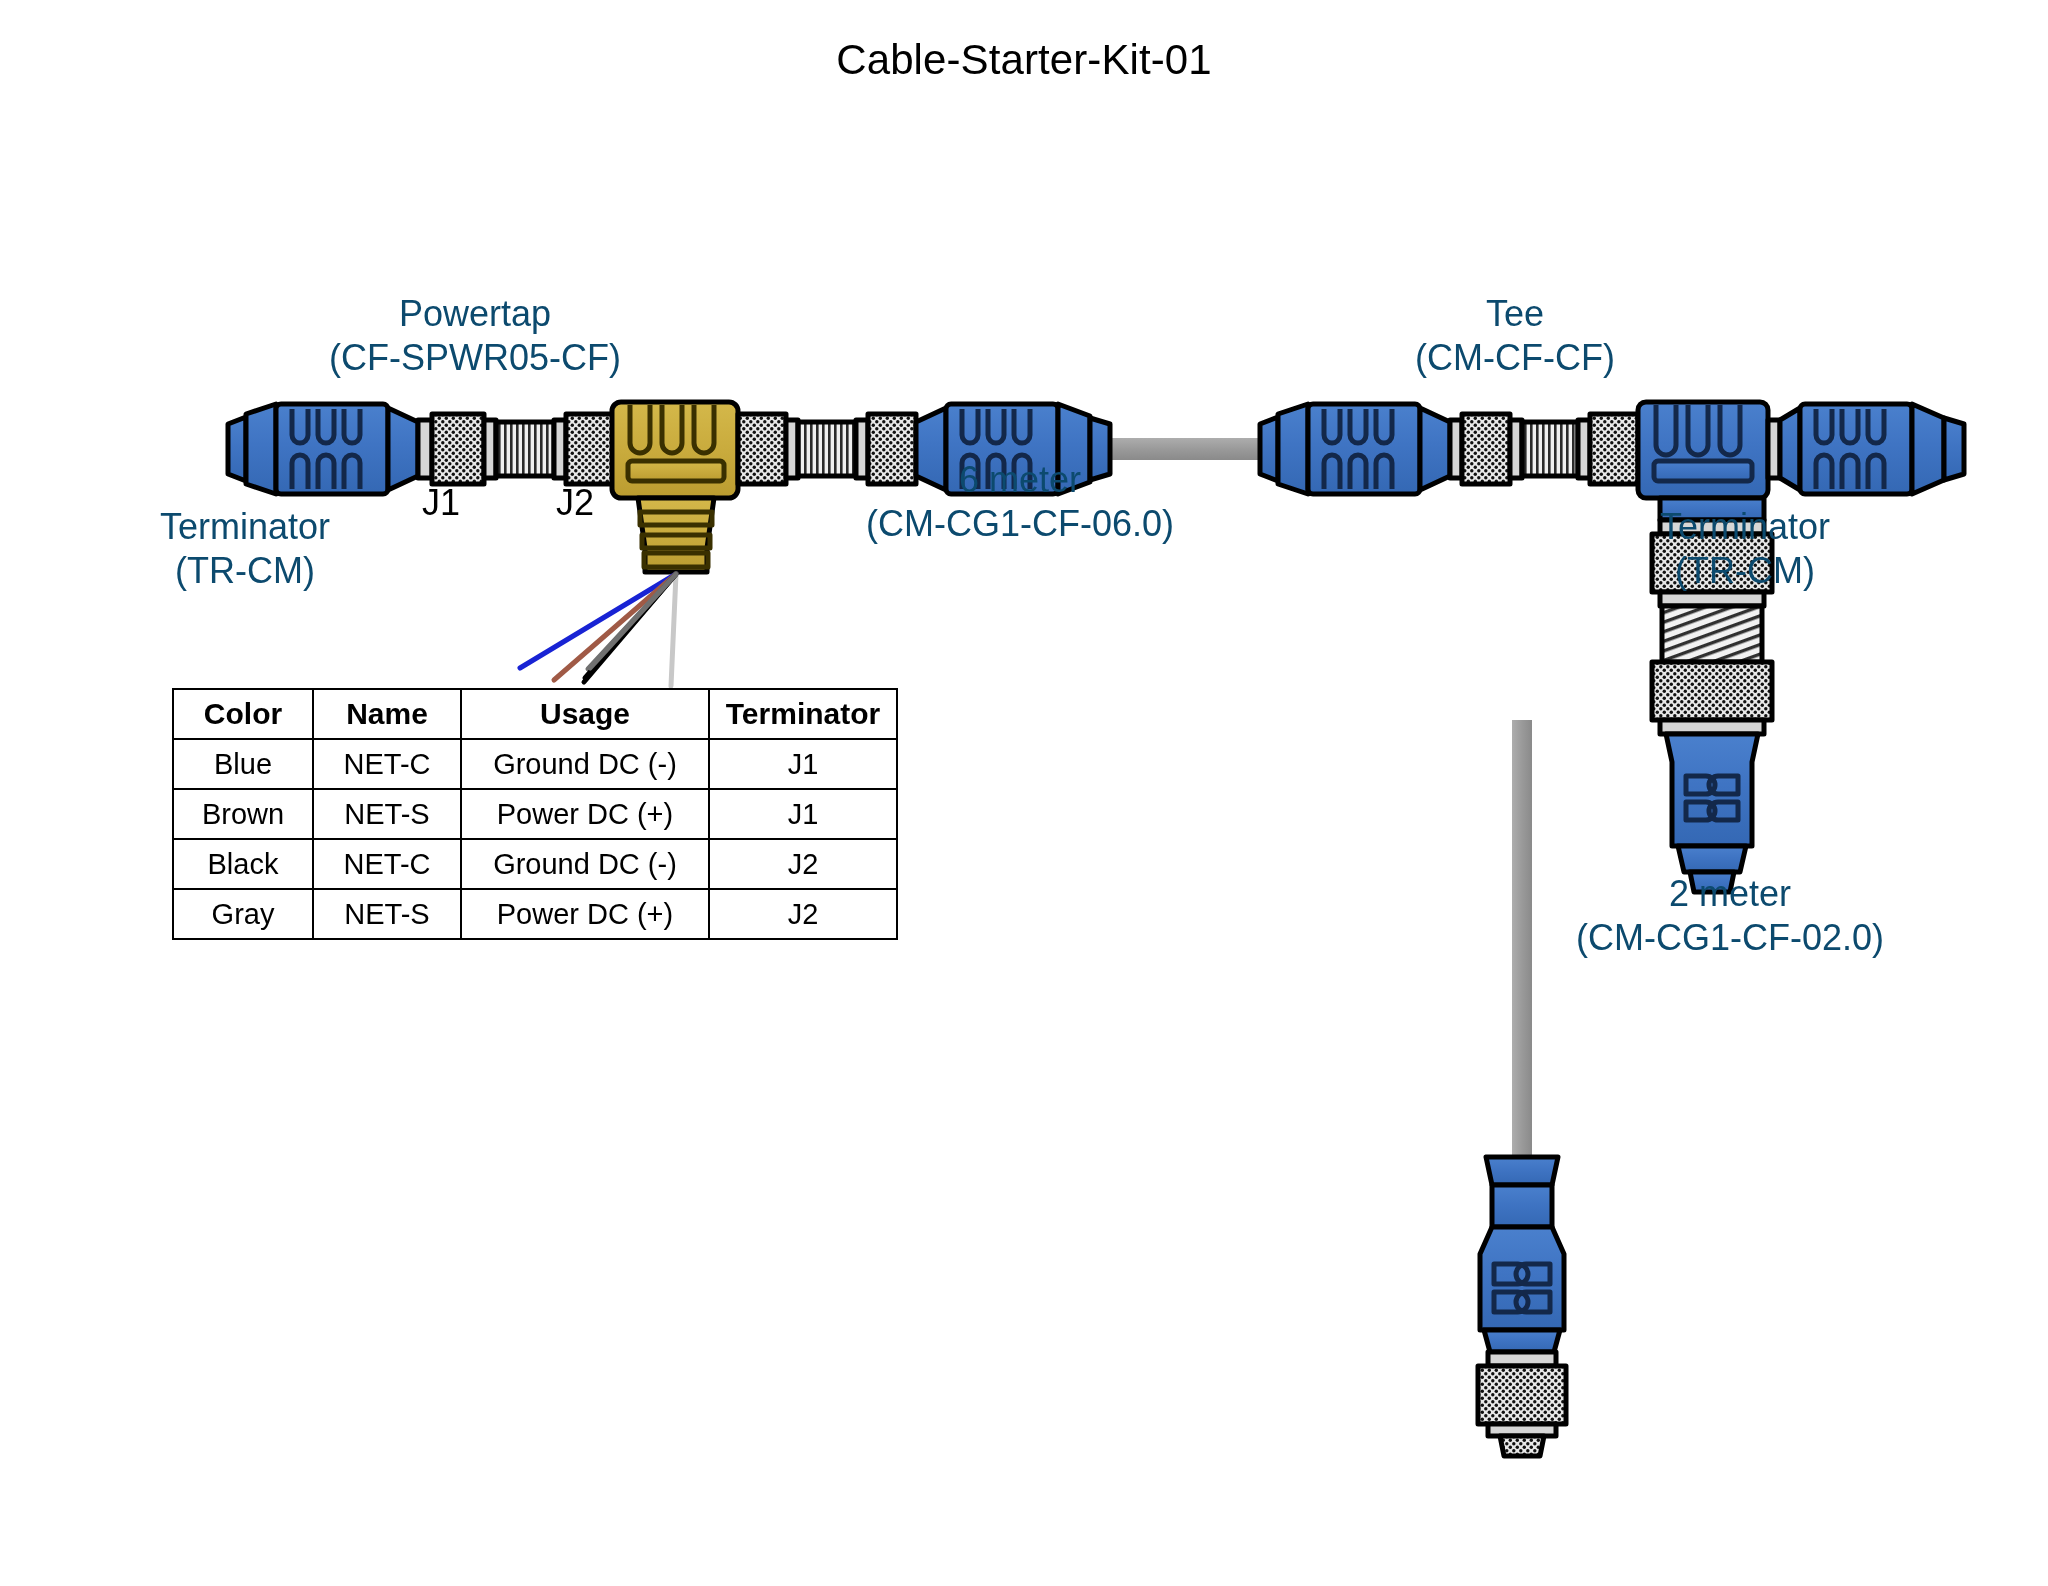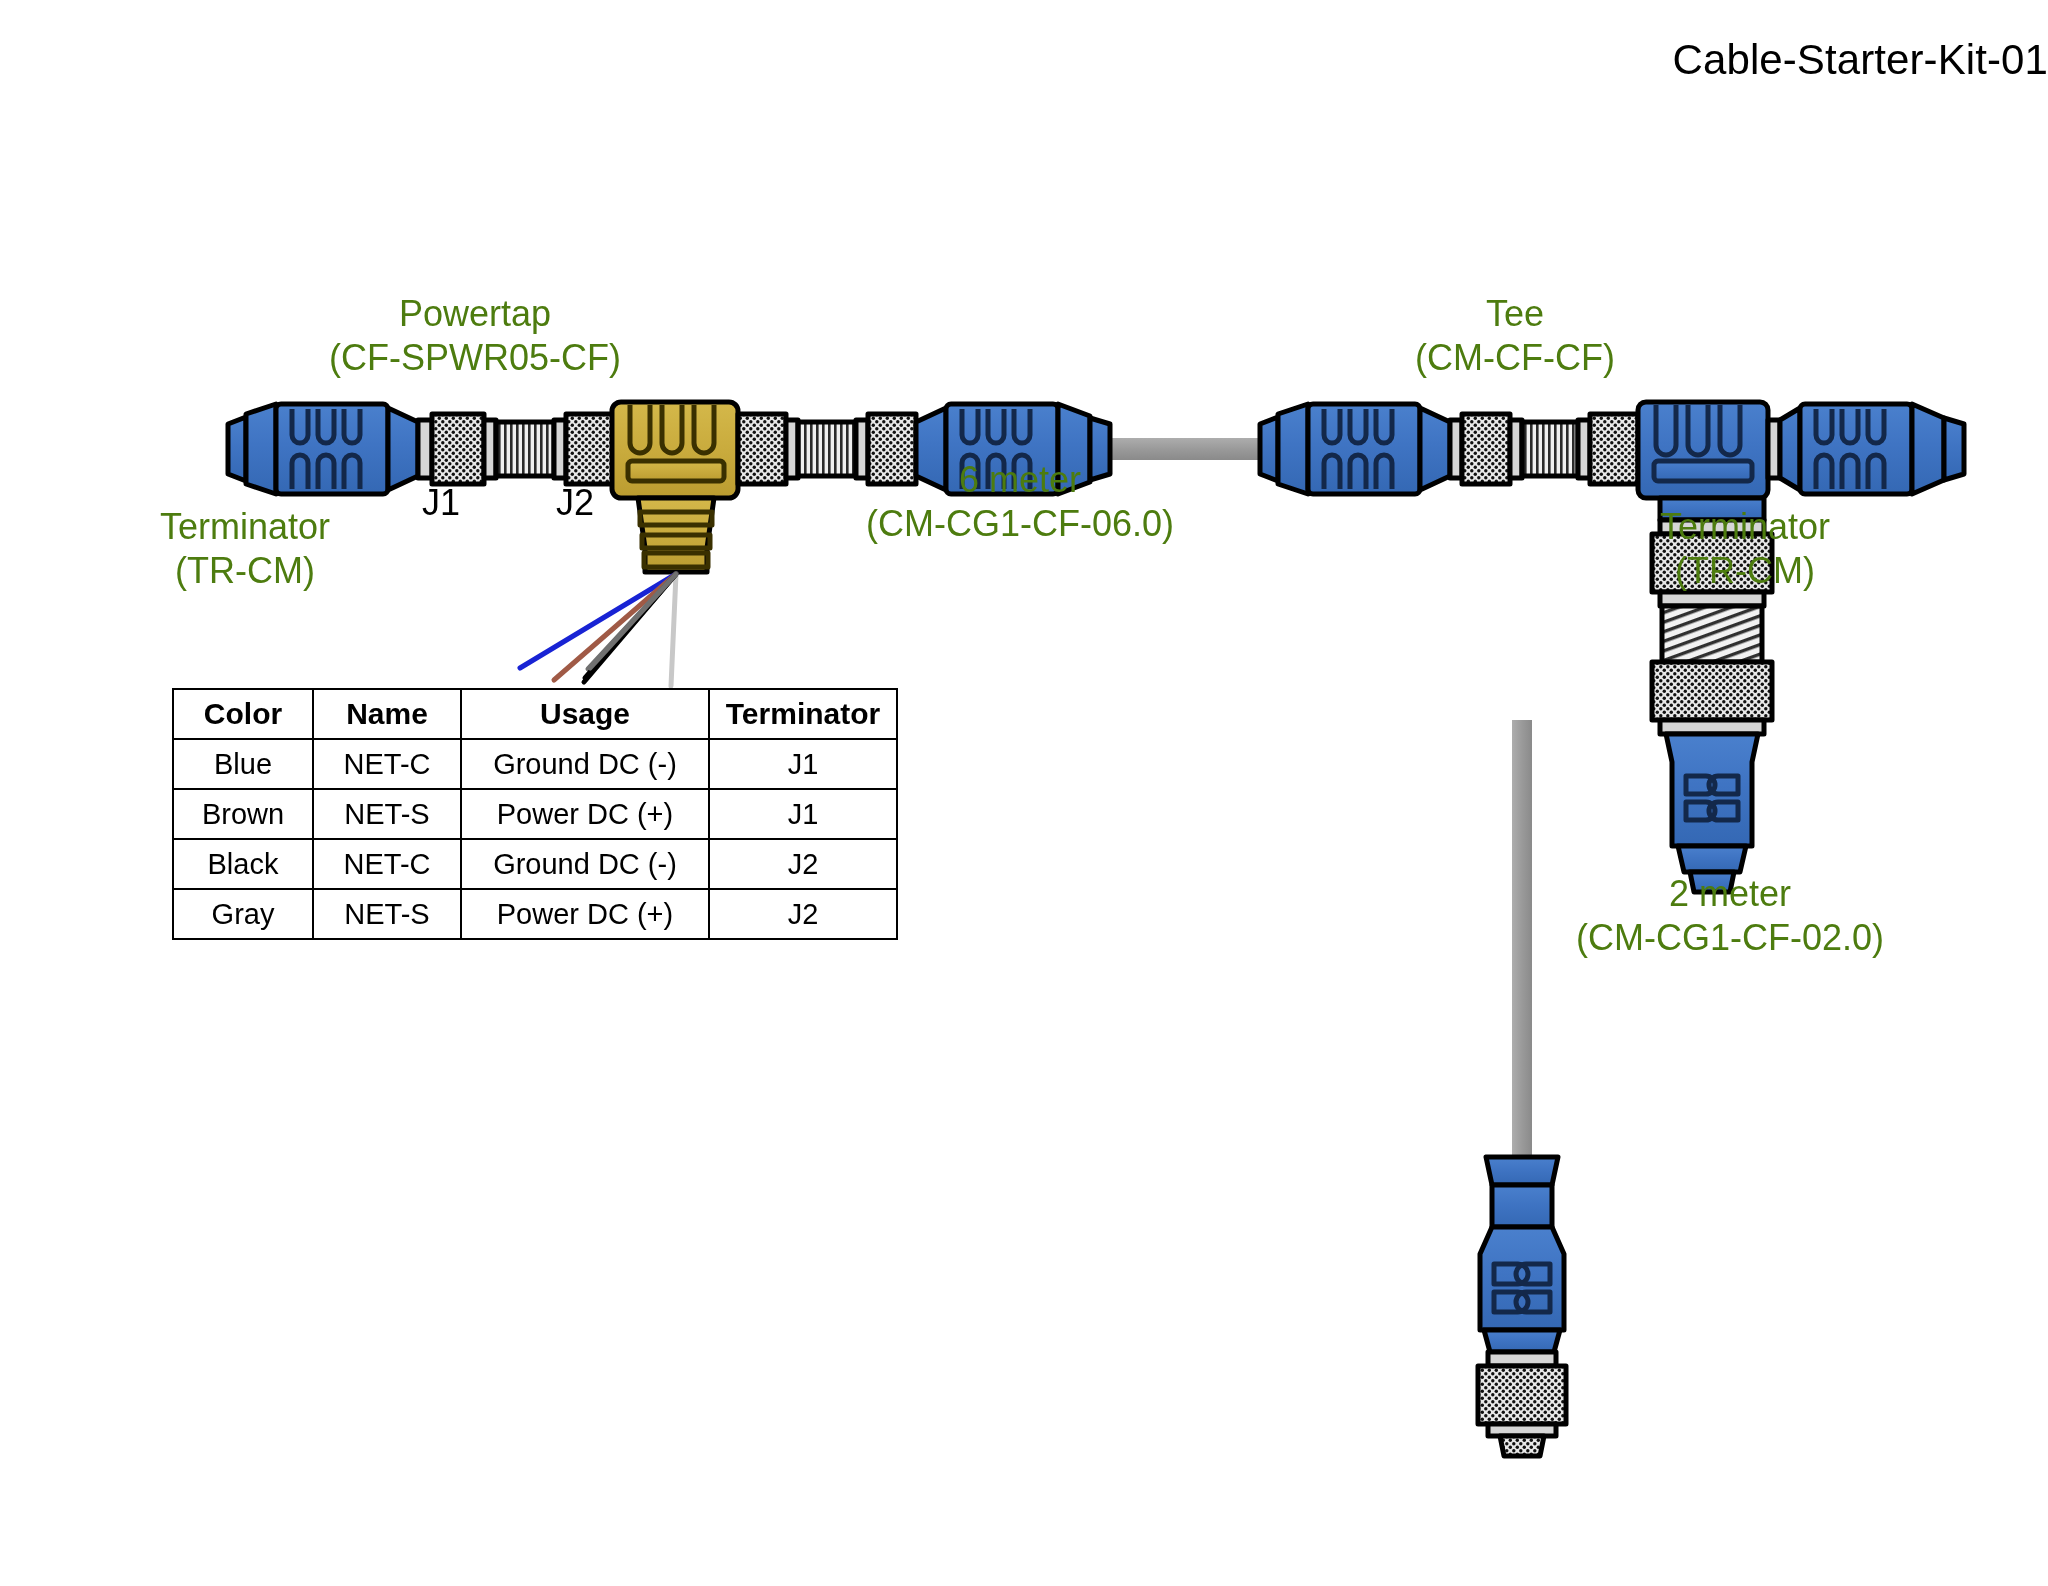--- a/index.html
+++ b/index.html
@@ -21,33 +21,33 @@
     left: 0; top: 0;
     width: 2048px;
     height: 1586px;
   }
 
   .diagram-title {
     position: absolute;
     left: 0;
     top: 36px;
     width: 2048px;
-    text-align: right;
+    text-align: center;
     font-size: 42px;
     letter-spacing: 0.1px;
     color: #000;
   }
 
   .label-block {
     position: absolute;
     text-align: center;
     font-size: 36px;
     line-height: 1.22;
     white-space: nowrap;
-    color: #4d7c0f;
+    color: #0c4a6e;
   }
   .label-block .l1 { display: block; }
   .label-block .l2 { display: block; }
 
   
   #label-powertap { left: 260px; top: 292px; width: 430px; }
   #label-tee      { left: 1300px; top: 292px; width: 430px; }
   #label-term-left  { left: 85px;  top: 505px; width: 320px; }
   #label-term-right { left: 1545px; top: 505px; width: 400px; }
   #label-cable6   { left: 820px; top: 458px; width: 400px; }

